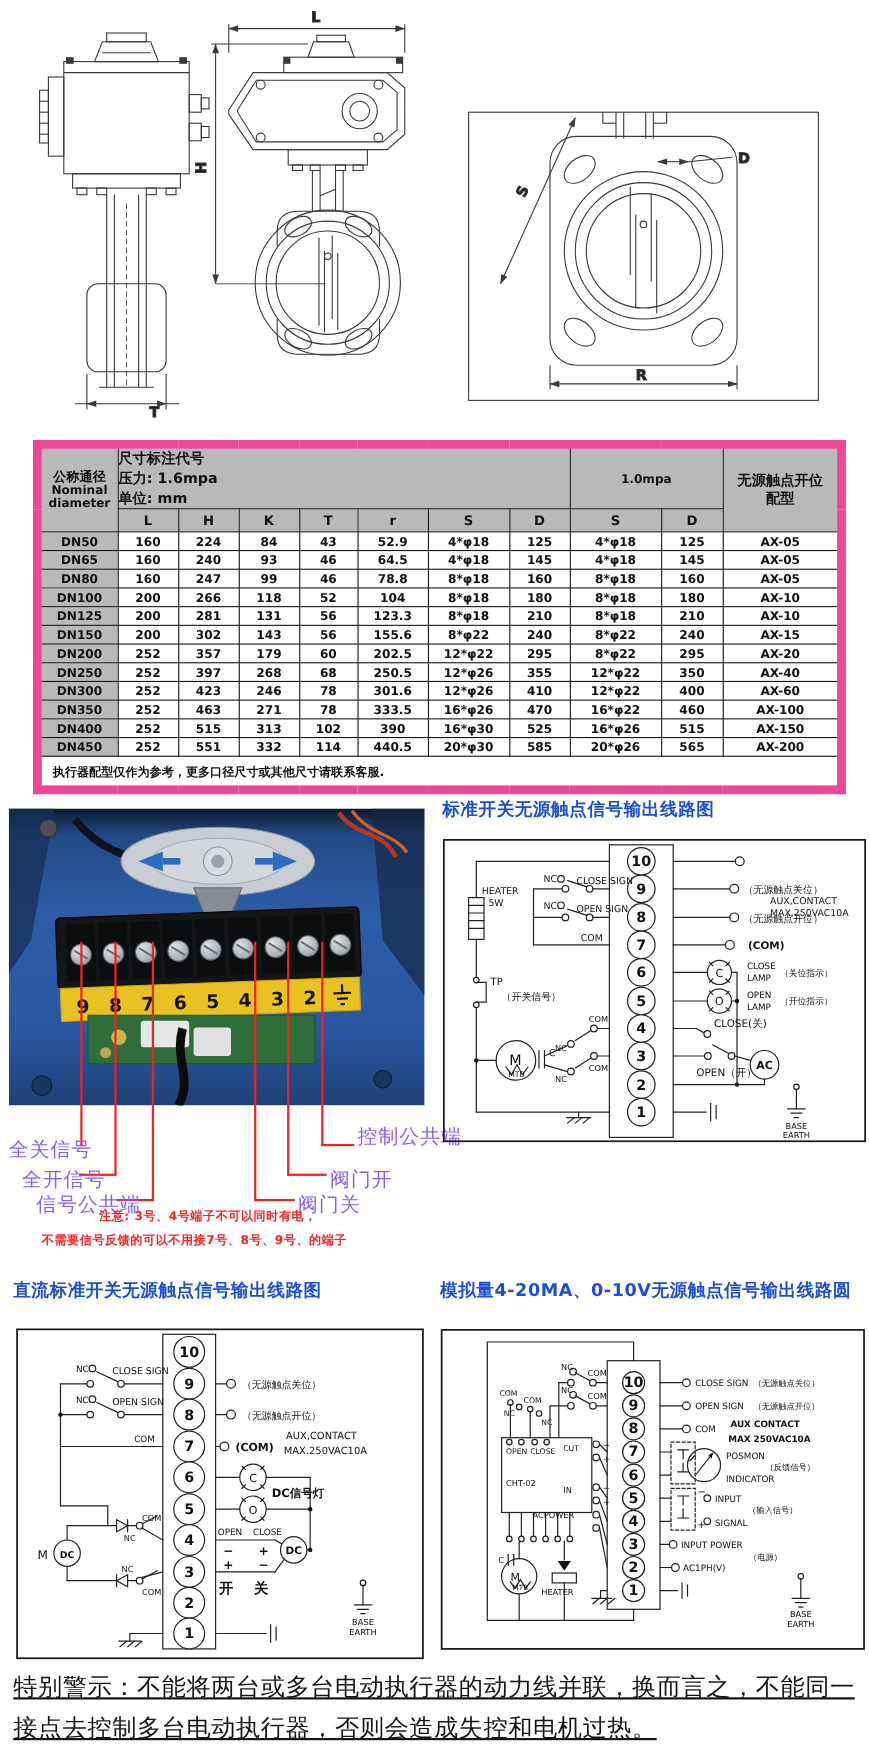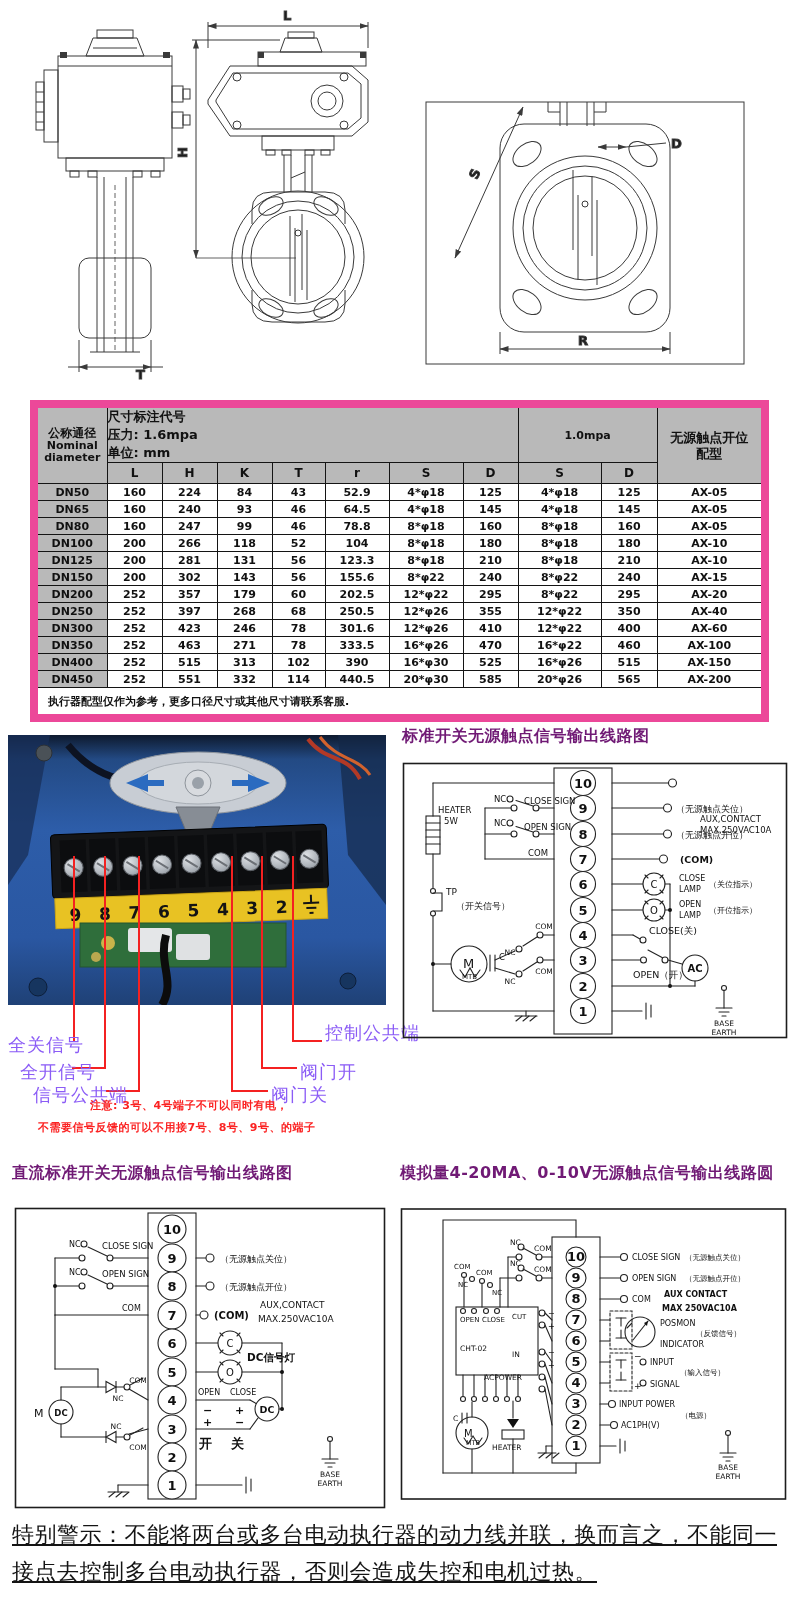--- a/index.html
+++ b/index.html
@@ -23,21 +23,21 @@
   #spec-table .foot{text-align:left;padding:4px 10px;font-size:11px;height:18px;}
 
   
   .diagram{position:absolute;}
   .diagram .bx{fill:none;stroke:#1d1d1d;stroke-width:1.6;}
   .diagram .ln{stroke:#232323;stroke-width:1.1;fill:none;stroke-linecap:round;}
   .diagram .cc{fill:#fff;stroke:#232323;stroke-width:1.1;}
   .diagram .dot{fill:#111;stroke:none;}
   .diagram text{fill:#101010;}
   .diagram .tnum{font-size:13px;font-weight:600;text-anchor:middle;}
-  .dg-title{position:absolute;font-size:16px;font-weight:700;letter-spacing:.5px;color:#701a75;}
+  .dg-title{position:absolute;font-size:16px;font-weight:700;letter-spacing:.5px;color:#1d4ed8;}
 
   .drw .ln{stroke:#3a3a3a;stroke-width:1;fill:none;}
   .drw .fl{fill:#3a3a3a;stroke:none;}
   .drw text{fill:#1c1c1c;font-weight:700;}
 
   
   .rline{position:absolute;background:#f42121;}
   .plabel{position:absolute;font-size:18px;font-weight:400;color:#8b5cf6;letter-spacing:1px;white-space:nowrap;}
   .note{position:absolute;font-size:11px;font-weight:600;color:#fb2222;letter-spacing:.5px;white-space:nowrap;}
 

